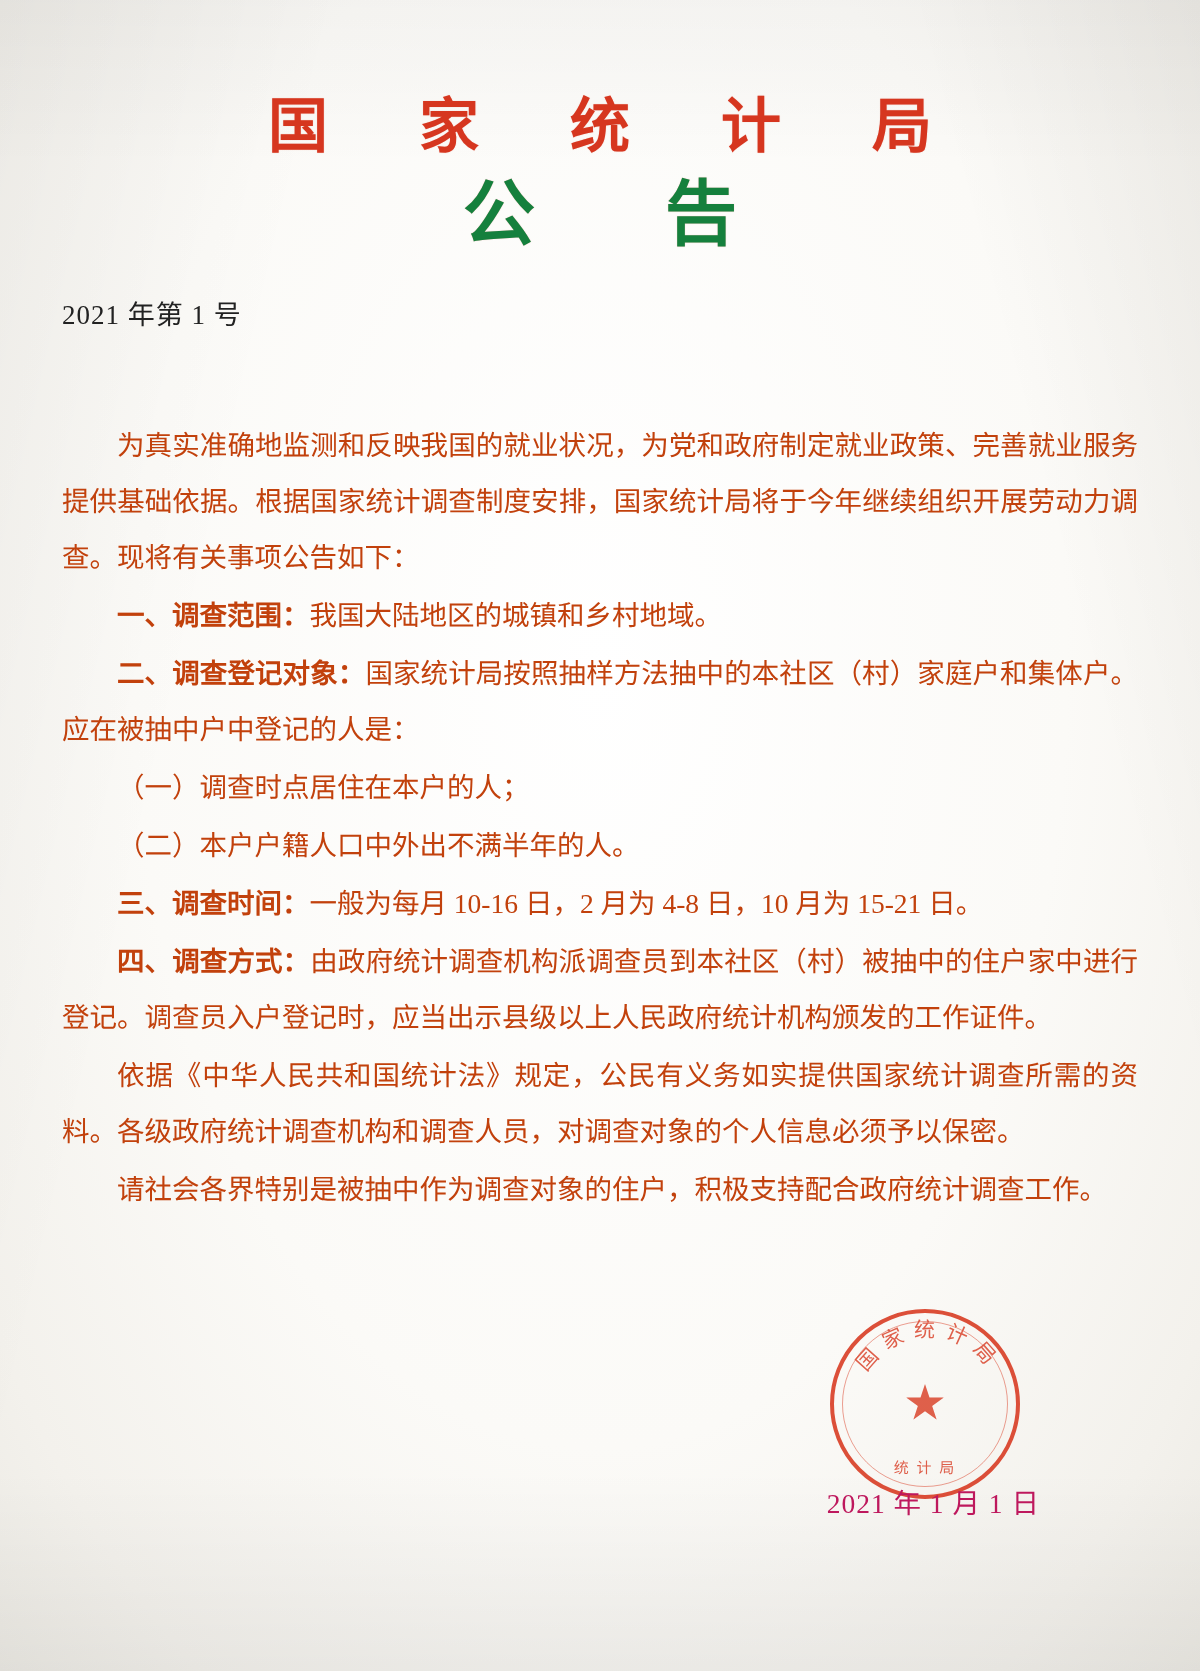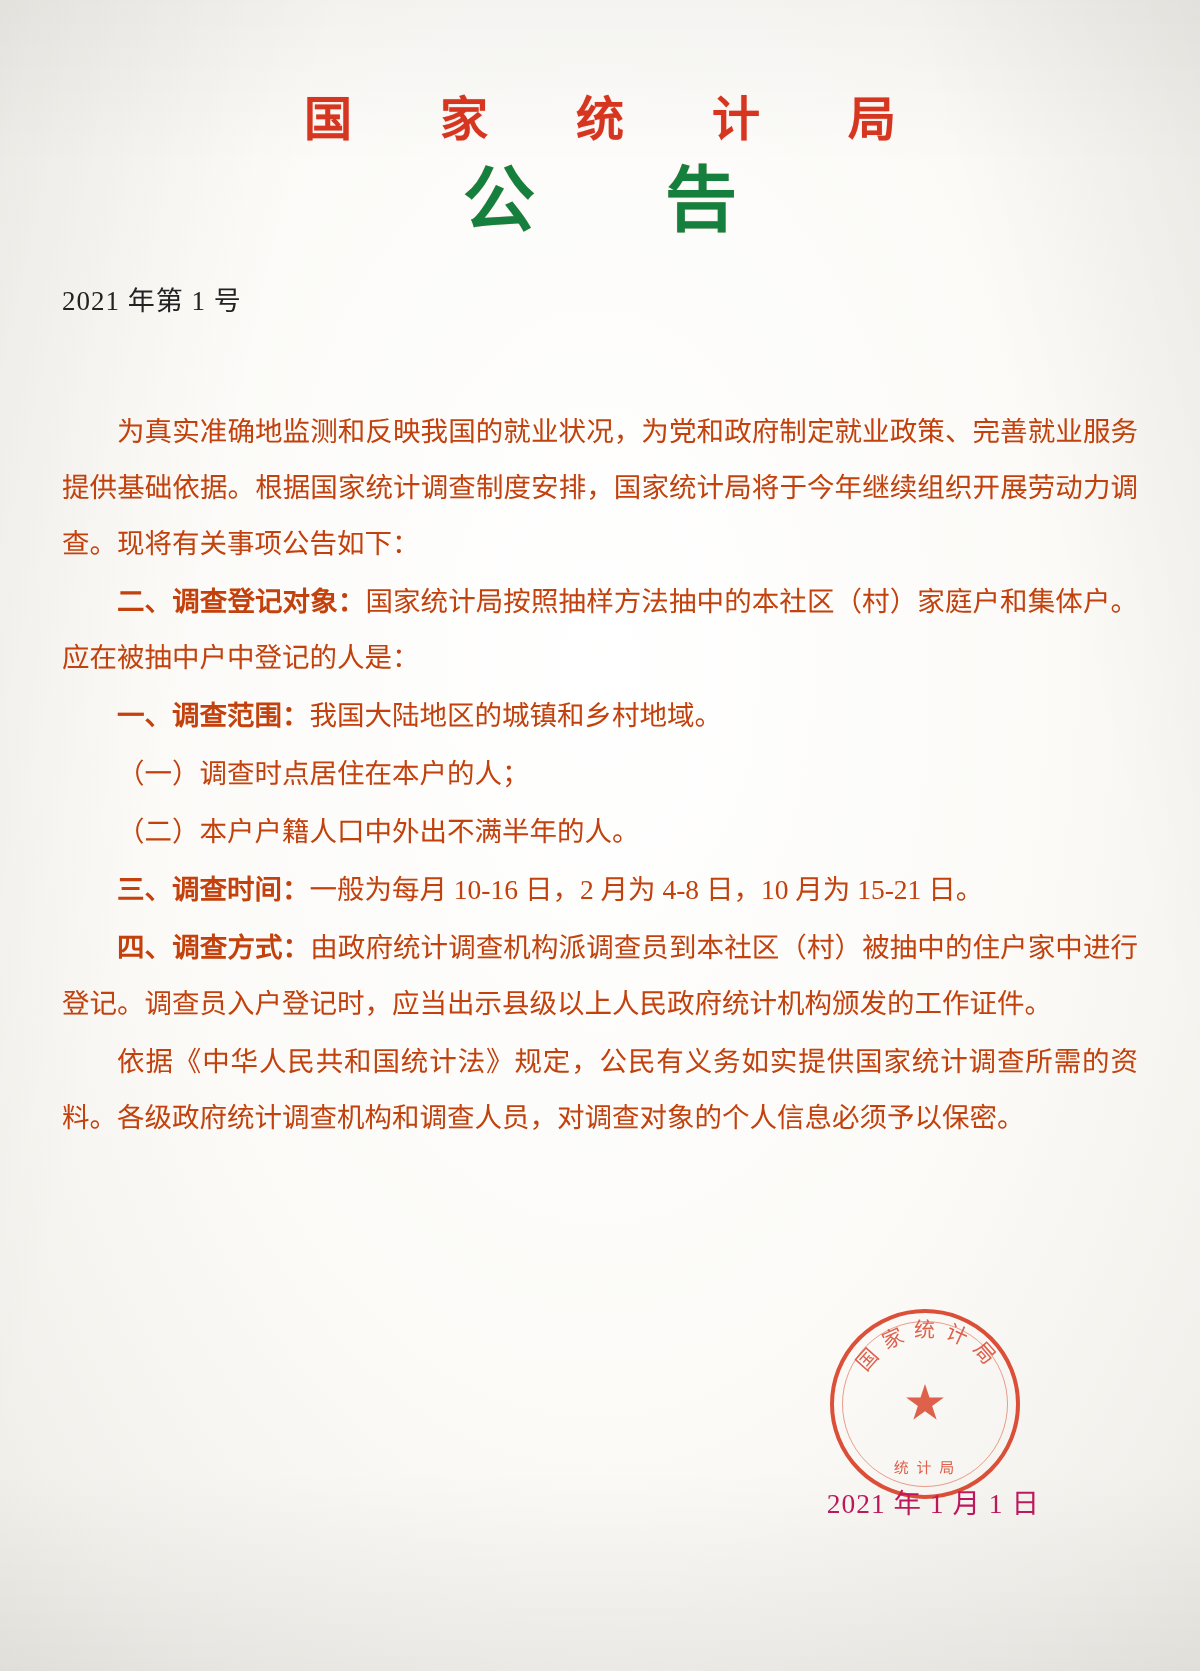--- a/index.html
+++ b/index.html
@@ -43,21 +43,21 @@
 
   
   .masthead {
     text-align: center;
     padding-top: 92px;
   }
   .masthead-line1 {
     color: #d6361f;
     font-family: "Liberation Serif", "DejaVu Serif", serif;
     font-weight: 700;
-    font-size: 48px;
+    font-size: 60px;
     letter-spacing: 38px;
     text-indent: 38px;
     line-height: 1.18;
     text-shadow: 0 0 1px rgba(214,54,31,0.35);
   }
   .masthead-line2 {
     color: #15803d;
     font-family: "Liberation Serif", "DejaVu Serif", serif;
     font-weight: 700;
     font-size: 72px;
@@ -169,25 +169,25 @@
 
   <div class="doc-number">2021 年第 1 号</div>
 
   <div class="body-text">
 
     <p class="para">
       <span>为真实准确地监测和反映我国的就业状况，为党和政府制定就业政策、完善就业服务提供基础依据。根据国家统计调查制度安排，国家统计局将于今年继续组织开展劳动力调查。现将有关事项公告如下：</span>
     </p>
 
     <p class="para">
+      <span class="lead">一、调查范围：</span><span>我国大陆地区的城镇和乡村地域。</span>
+    </p>
+
+    <p class="para">
       <span class="lead">二、调查登记对象：</span><span>国家统计局按照抽样方法抽中的本社区（村）家庭户和集体户。应在被抽中户中登记的人是：</span>
-    </p>
-
-    <p class="para">
-      <span class="lead">一、调查范围：</span><span>我国大陆地区的城镇和乡村地域。</span>
     </p>
 
     <p class="para sub">
       <span>（一）调查时点居住在本户的人；</span>
     </p>
 
     <p class="para sub">
       <span>（二）本户户籍人口中外出不满半年的人。</span>
     </p>
 
@@ -196,20 +196,23 @@
     </p>
 
     <p class="para">
       <span class="lead">四、调查方式：</span><span>由政府统计调查机构派调查员到本社区（村）被抽中的住户家中进行登记。调查员入户登记时，应当出示县级以上人民政府统计机构颁发的工作证件。</span>
     </p>
 
     <p class="para">
       <span>依据《中华人民共和国统计法》规定，公民有义务如实提供国家统计调查所需的资料。各级政府统计调查机构和调查人员，对调查对象的个人信息必须予以保密。</span>
     </p>
 
+    <p class="para">
+      <span>请社会各界特别是被抽中作为调查对象的住户，积极支持配合政府统计调查工作。</span>
+    </p>
 
   </div>
 
   <div class="signature-block">
 
     <div class="seal-wrap">
       <div class="seal">
         <div class="seal-inner"></div>
         <svg viewBox="0 0 190 190" width="190" height="190" aria-hidden="true">
           <defs>

